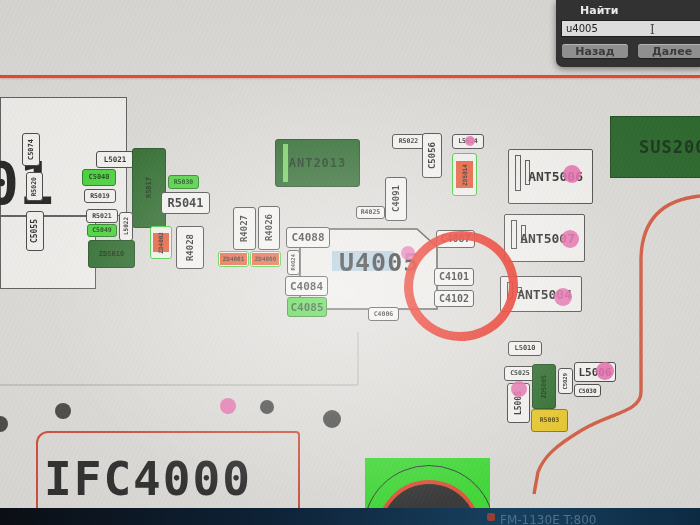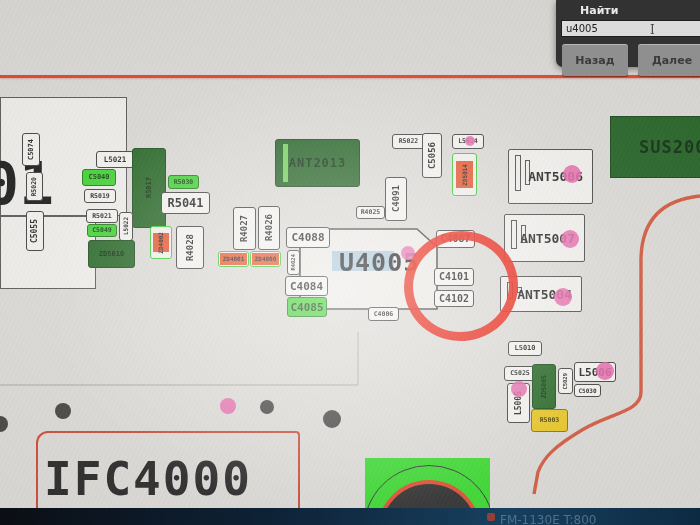--- a/index.html
+++ b/index.html
@@ -64,21 +64,21 @@
       repeating-linear-gradient(115deg, rgba(0,0,0,.013) 0 2px, rgba(255,255,255,.015) 2px 4px);}
   
   #find-dialog{position:absolute;left:556px;top:0;width:148px;height:67px;background:#323232;
     border-radius:0 0 0 7px;box-shadow:0 2px 7px rgba(0,0,0,.45);z-index:7;
     font-family:"DejaVu Sans",sans-serif;}
   #find-title{position:absolute;left:24px;top:4px;font-size:11px;font-weight:bold;color:#e9e9e9;}
   #find-input{position:absolute;left:5px;top:20px;width:140px;height:17px;background:#dcdcdc;
     border:1px solid #1e1e1e;box-sizing:border-box;font-size:10px;color:#222;
     display:flex;align-items:center;padding-left:4px;font-family:"DejaVu Sans",sans-serif;}
   #find-caret{position:absolute;left:88px;top:2px;font-family:"DejaVu Serif",serif;font-size:12px;color:#4a4a4a;}
-  .dlg-btn{position:absolute;top:44px;height:32px;background:#8f8f8f;border-radius:3px;color:#3b3b3b;
+  .dlg-btn{position:absolute;top:44px;height:14px;background:#8f8f8f;border-radius:3px;color:#3b3b3b;
     font-size:11px;font-weight:bold;display:flex;align-items:center;justify-content:center;
     box-shadow:inset 0 1px 0 rgba(255,255,255,.35), 0 1px 1px rgba(0,0,0,.4);}
   #btn-back{left:6px;width:66px;}
   #btn-next{left:82px;width:68px;}
   
   #taskbar{position:absolute;left:0;top:508px;width:700px;height:17px;z-index:7;
     background:linear-gradient(to right,#0b0e14 0%,#0e2338 40%,#17405f 72%,#0d2a42 100%);
     display:flex;align-items:center;font-family:"DejaVu Sans",sans-serif;}
   #tb-icon{position:absolute;left:487px;top:5px;width:8px;height:8px;border-radius:2px;background:#b5402e;opacity:.8;}
   #tb-text{position:absolute;left:500px;top:5px;font-size:12px;color:#5a7a94;opacity:.85;white-space:nowrap;}

